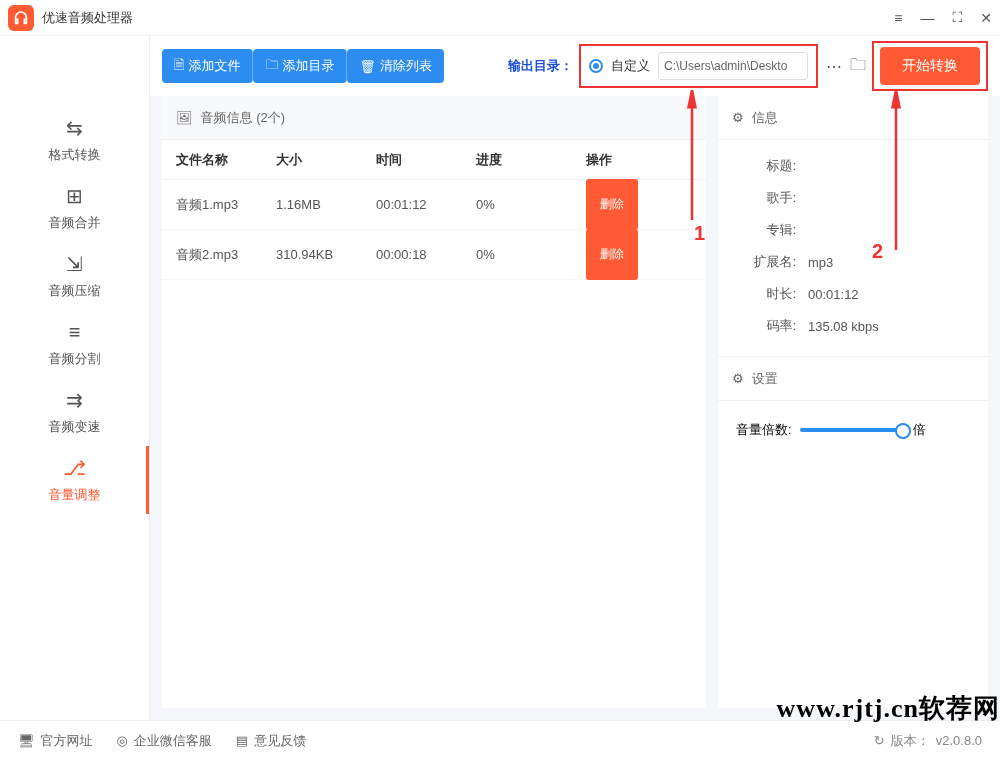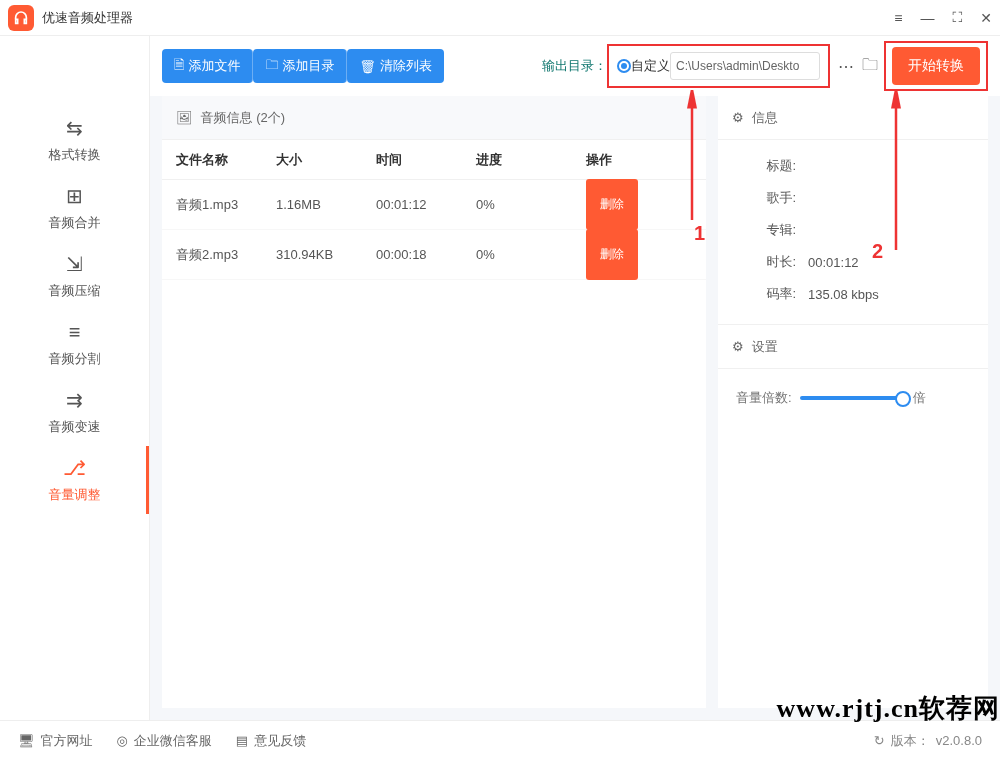--- a/index.html
+++ b/index.html
@@ -14,41 +14,41 @@
 .sidebar-item { height: 68px; display: flex; flex-direction: column; align-items: center; justify-content: center; gap: 6px; color: #555; cursor: pointer; font-size: 13px; position: relative; }
 .sidebar-item.active { color: #ff5a33; }
 .sidebar-item.active::after { content:''; position:absolute; right:0; top:0; bottom:0; width:3px; background:#ff5a33; }
 .sidebar-item .icon { font-size: 20px; }
 .main { flex: 1; display: flex; flex-direction: column; background: #f5f7fa; }
 .toolbar { height: 60px; display: flex; align-items: center; padding: 0 12px; background:#fff; }
 .btn { height: 34px; padding: 0 12px; border: none; border-radius: 4px; color: #fff; font-size: 13px; cursor: pointer; display: inline-flex; align-items: center; gap: 4px; }
 .btn-blue { background: #2d8cf0; }
 .btn-group { display: flex; }
 .btn-group .btn-blue:not(:last-child) { border-right: 1px solid rgba(255,255,255,0.3); }
-.output-label { margin-left: auto; color: #0f766e; font-size: 13px;}
-.output-area { display: flex; align-items: center; border: 2px solid #e33; padding: 6px 8px; gap: 0; }
+.output-label { margin-left: auto; color: #1d4ed8; margin-right: 6px; font-size: 13px; font-weight: bold;}
+.output-area { display: flex; align-items: center; border: 2px solid #e33; padding: 6px 8px; gap: 8px; }
 .radio { width: 14px; height: 14px; border: 2px solid #2d8cf0; border-radius: 50%; display: inline-flex; align-items: center; justify-content: center; }
 .radio::after { content:''; width:6px; height:6px; background:#2d8cf0; border-radius:50%; }
 .path-input { height: 28px; border: 1px solid #ddd; border-radius: 3px; padding: 0 5px; width: 150px; color: #666; font-size: 12px; }
 .icon-btn { color: #555; font-size: 16px; cursor: pointer; }
 .start-area { border: 2px solid #e33; padding: 4px 6px; margin-left: 6px; }
-.btn-orange { background: #ff5a33; height: 38px; padding: 0 16px; font-size: 14px; }
+.btn-orange { background: #ff5a33; height: 38px; padding: 0 22px; font-size: 14px; }
 .content-row { flex:1; display:flex; padding: 0 12px 12px 12px; gap: 12px; overflow:hidden; }
 .panel-left { flex:1; background:#fff; display:flex; flex-direction:column; }
 .panel-right { width: 270px; background:#fff; display:flex; flex-direction:column; }
 .panel-header { height: 44px; display:flex; align-items:center; padding: 0 14px; color:#666; gap:8px; border-bottom: 1px solid #f0f0f0; background:#f8f9fb; }
 .panel-header.plain { background:#fff; }
 .table-head { display:flex; padding: 0 14px; height:40px; align-items:center; color:#333; font-size:13px; font-weight:bold; border-bottom: 1px solid #f0f0f0;}
 .col-name{width:100px;} .col-size{width:100px;} .col-time{width:100px;} .col-prog{width:110px;} .col-act{width:70px;}
 .table-row { display:flex; padding: 0 14px; height:50px; align-items:center; color:#555; font-size:13px; border-bottom: 1px solid #f7f7f7;}
 .prog-bar { width:40px; height:12px; background:#eef2f7; border-radius:6px; }
 .btn-del { background:#ff5a33; color:#fff; border:none; border-radius:3px; padding: 17px 14px; cursor:pointer; font-size:12px;}
 .info-row { display:flex; height: 32px; align-items:center; padding: 0 18px; color:#555; font-size:13px; }
 .info-row .k { width: 60px; text-align:right; margin-right: 12px; }
-.slider-row { display:flex; align-items:center; padding: 20px 18px; gap:8px; color:#737373; font-size:13px; }
+.slider-row { display:flex; align-items:center; padding: 20px 18px; gap:8px; color:#000000; font-size:13px; }
 .slider { width: 105px; height:4px; background:#2d8cf0; position:relative; border-radius:2px; }
 .slider::after { content:''; position:absolute; right:-6px; top:-5px; width:12px; height:12px; border:2px solid #2d8cf0; background:#fff; border-radius:50%;}
 .footer { height: 40px; border-top: 1px solid #eee; display:flex; align-items:center; padding: 0 18px; gap: 24px; color:#666; font-size:13px; background:#fff; position:relative;}
 .footer .link { display:flex; align-items:center; gap:6px; cursor:pointer; }
 .footer .right { margin-left:auto; display:flex; align-items:center; gap:6px; color:#888;}
 .watermark { position:absolute; right: 0; bottom: 34px; font-size: 26px; font-weight:bold; font-family: SimSun, serif; color:#000; letter-spacing: 1px; }
 .annot { position:absolute; font-family: Arial; font-size: 20px; color:#e33; font-weight: bold; }
 .arrow1 { position:absolute; left: 680px; top: 90px; }
 .arrow2 { position:absolute; left: 884px; top: 90px; }
 .gear-icon::before { content:"⚙"; }
@@ -171,20 +171,24 @@
           </div>
         <div class="info-row">
             <span class="k">歌手:</span>
             <span></span>
           </div>
         <div class="info-row">
             <span class="k">专辑:</span>
             <span></span>
           </div>
         <div class="info-row">
+            <span class="k">扩展名:</span>
+            <span>mp3</span>
+          </div>
+        <div class="info-row">
             <span class="k">时长:</span>
             <span>00:01:12</span>
           </div>
         <div class="info-row">
             <span class="k">码率:</span>
             <span>135.08 kbps</span>
           </div>
         <div style="height:14px"></div>
         <div class="divider"></div>
         <div class="panel-header plain">

